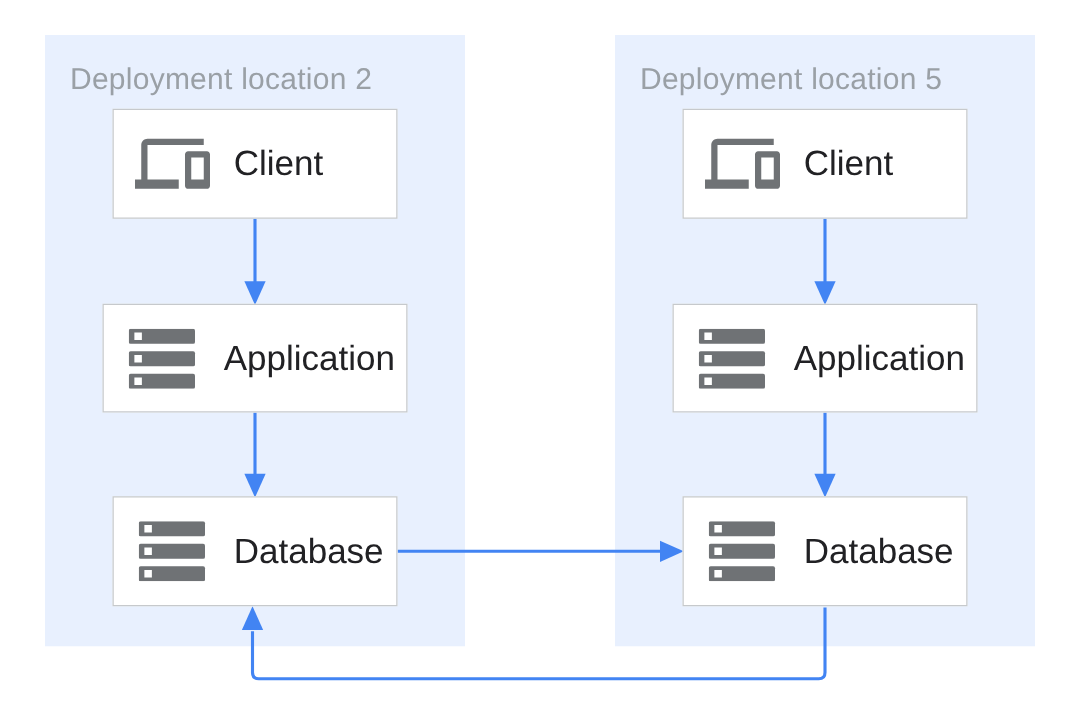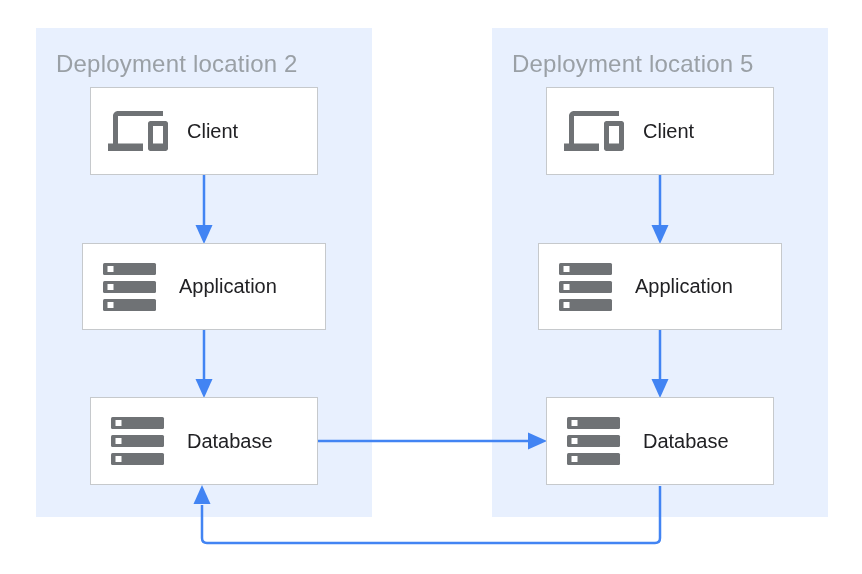--- a/index.html
+++ b/index.html
@@ -40,21 +40,21 @@
     border: 1px solid var(--box-border);
     display: flex; align-items: center;
     padding-left: 16px;
   }
   .node .icon-box {
     width: 62px; flex: none;
     display: flex; align-items: center; justify-content: center;
     margin-right: 18px;
   }
   .node .label {
-    font-size: 20px; font-weight: 400;
+    font-size: 28px; font-weight: 400;
     color: var(--label-text);
     white-space: nowrap;
   }
   .n-client1 { left: 90px;  top: 87px;  width: 228px; height: 88px; }
   .n-app1    { left: 82px;  top: 243px; width: 244px; height: 87px; }
   .n-db1     { left: 90px;  top: 397px; width: 228px; height: 88px; }
   .n-client2 { left: 546px; top: 87px;  width: 228px; height: 88px; }
   .n-app2    { left: 538px; top: 243px; width: 244px; height: 87px; }
   .n-db2     { left: 546px; top: 397px; width: 228px; height: 88px; }
   .edges {

